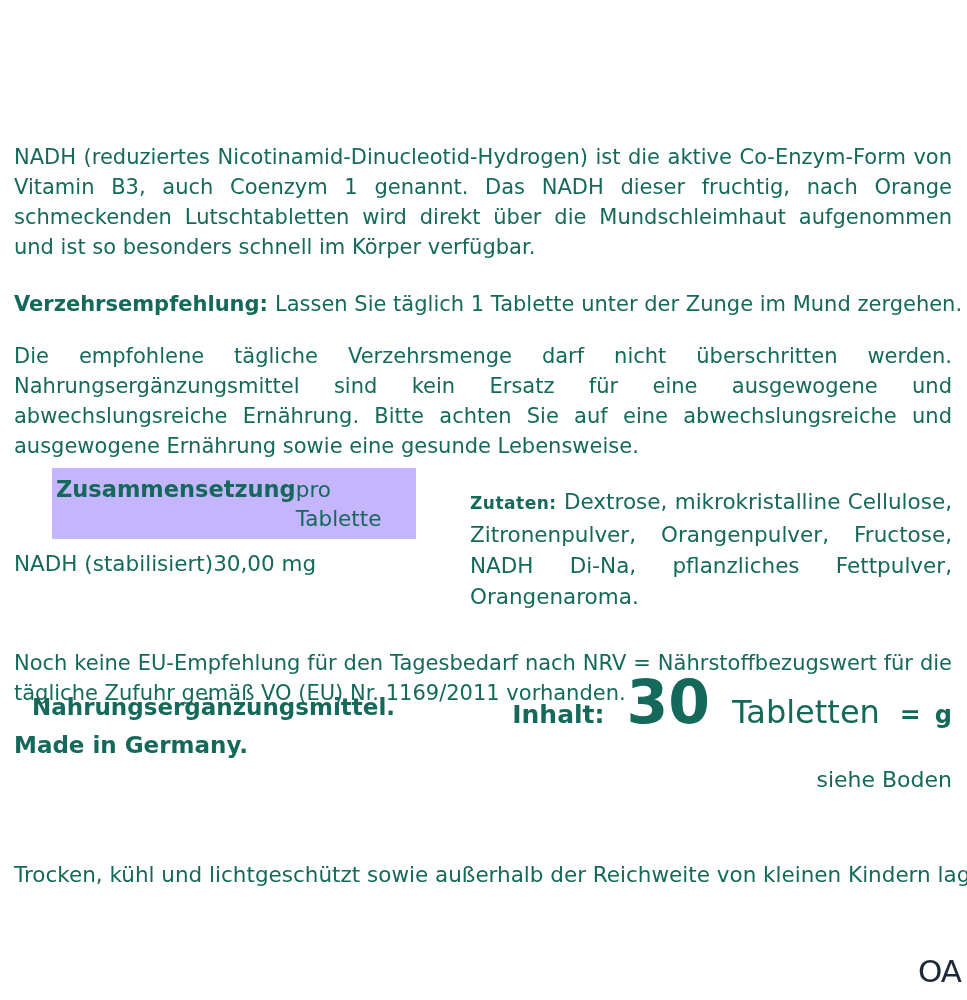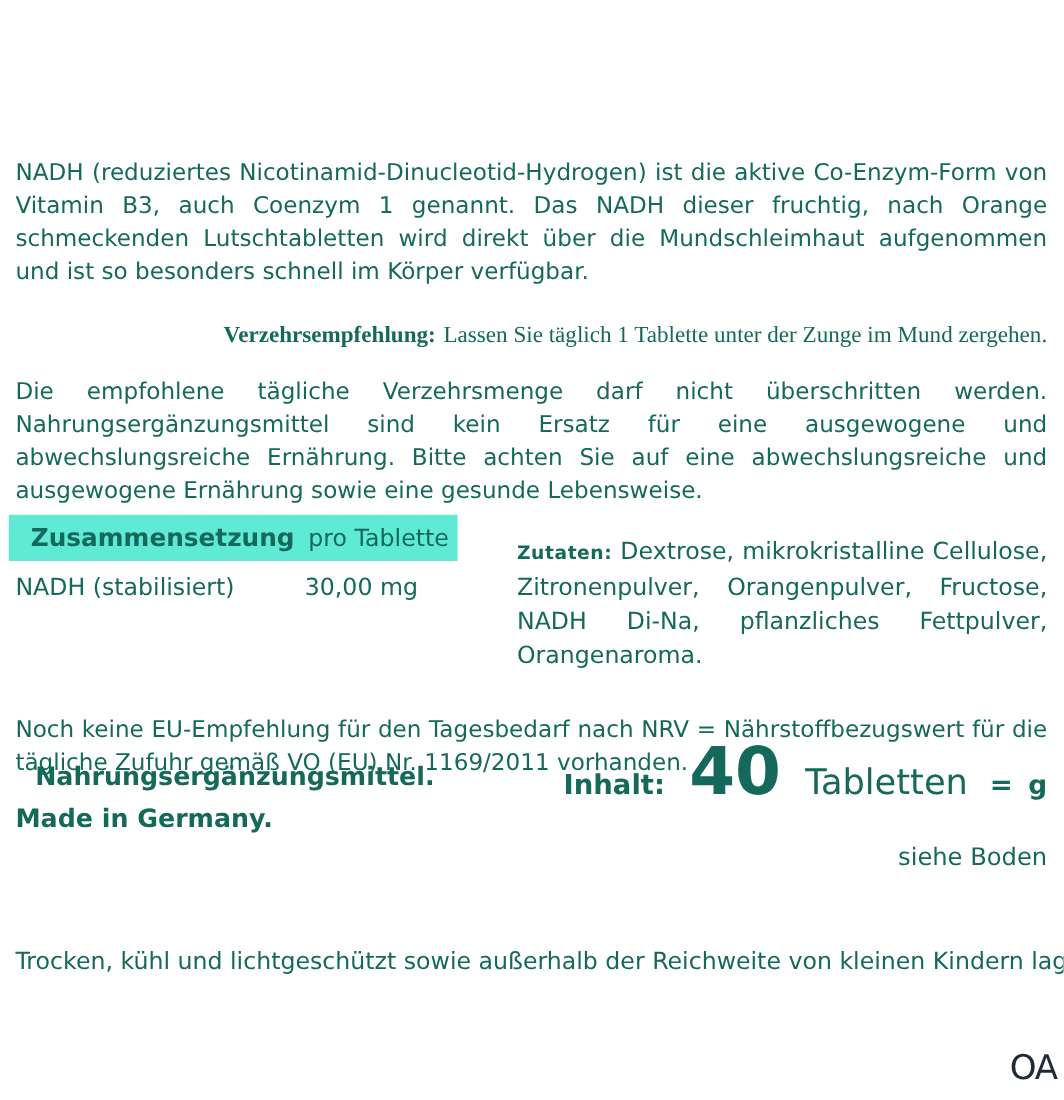--- a/index.html
+++ b/index.html
@@ -12,38 +12,39 @@
     color:#15695a;
   }
   .para{
     position:absolute;left:14px;right:15px;
     font-size:21px;line-height:30px;
     text-align:justify;
   }
   .bold{font-weight:bold;}
 
   .intro{top:121px;}
-  .dosage{top:268px;text-align:right;white-space:nowrap;font-family:Liberation Serif, serif;}
+  .dosage{top:268px;text-align:left;white-space:nowrap;}
   .dosage .heading{margin-right:7px;}
   .advice{top:320px;}
 
   .comp{
     position:absolute;left:8px;top:468px;width:408px;
     font-size:21.5px;
   }
   .comp-header{
-    background:#5eead4;
-    padding:7px 8px 6px 20px;
+    background:#c4b5fd;
+    padding:7px 8px 6px 4px;
     line-height:29px;
+    margin-left:44px;
   }
   .comp-header-row1{display:flex;justify-content:space-between;align-items:baseline;}
   .comp-header-row1 .heading{font-size:22.5px;}
   .comp-header-row2{text-align:right;}
   .comp-row{
-    display:flex;justify-content:space-between;
+    display:flex;justify-content:flex-start;
     padding:11px 36px 0 6px;
     line-height:28px;
   }
 
   .ingredients{
     position:absolute;left:470px;right:15px;top:464px;
     font-size:21.5px;line-height:31px;
     text-align:justify;
   }
   .ingredients .heading{font-size:17px;letter-spacing:.5px;}
@@ -106,21 +107,21 @@
   <p class="ingredients"><span class="bold heading">Zutaten:</span>
     <span>Dextrose, mikrokristalline Cellulose, Zitronenpulver, Orangenpulver, Fructose, NADH Di-Na, pflanzliches Fettpulver, Orangenaroma.</span></p>
 
   <p class="para nrv">Noch keine EU-Empfehlung für den Tagesbedarf nach NRV = Nährstoffbezugswert für die tägliche Zufuhr gemäß VO (EU) Nr. 1169/2011 vorhanden.</p>
 
   <div class="category">Nahrungsergänzungsmittel.</div>
   <div class="origin">Made in Germany.</div>
 
   <div class="content-line">
     <span class="lbl">Inhalt:</span>
-    <span class="big">40</span>
+    <span class="big">30</span>
     <span class="unit">Tabletten</span>
     <span class="eq">=</span>
     <span class="wunit">g</span>
   </div>
 
   <div class="best-before">
     <span>siehe Boden</span>
   </div>
 
   <p class="para storage">Trocken, kühl und lichtgeschützt sowie außerhalb der Reichweite von kleinen Kindern lagern.</p>

